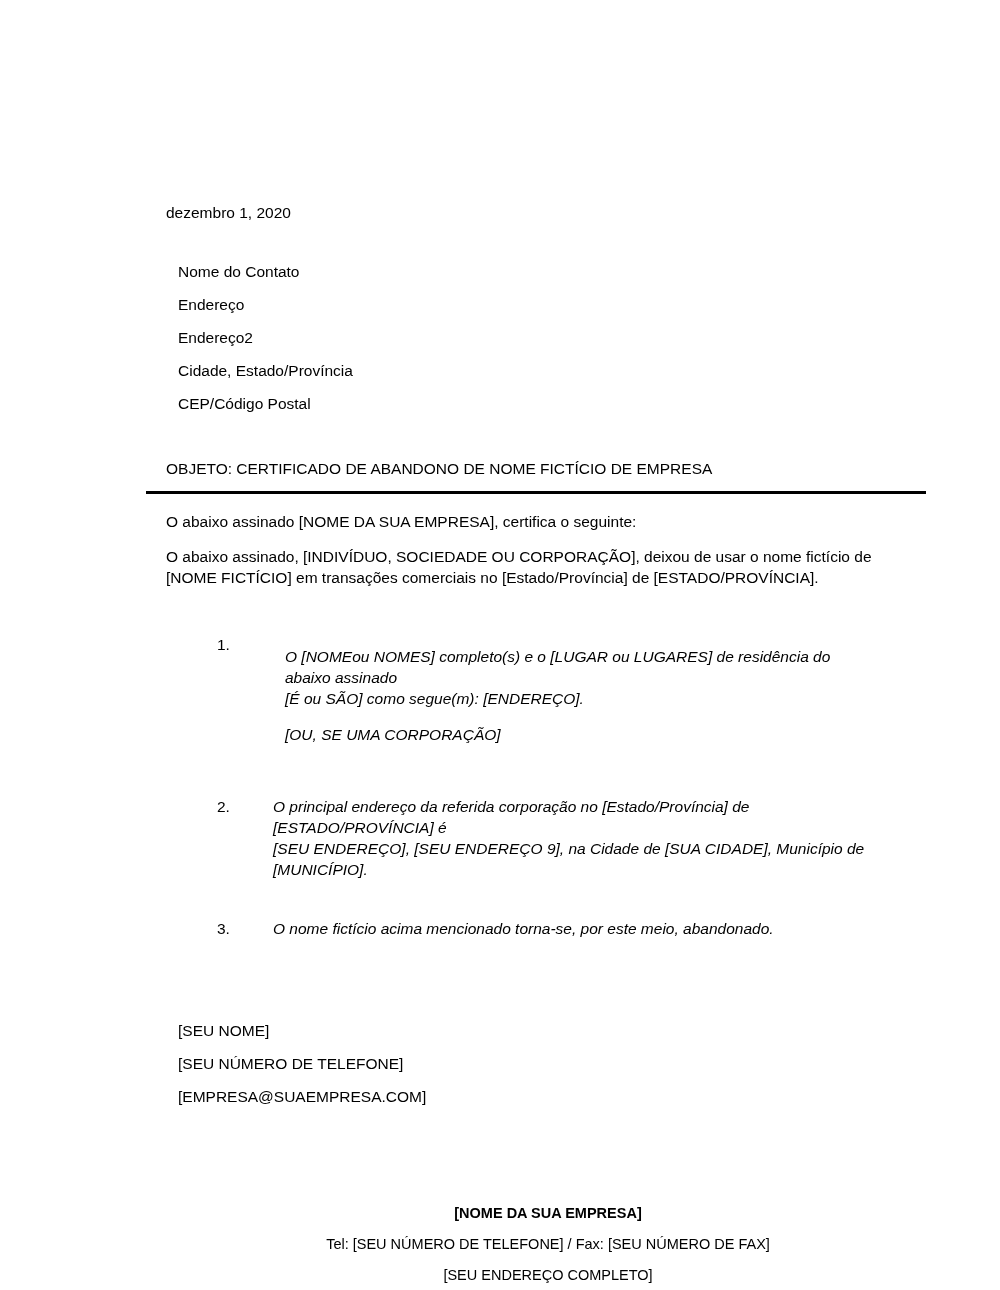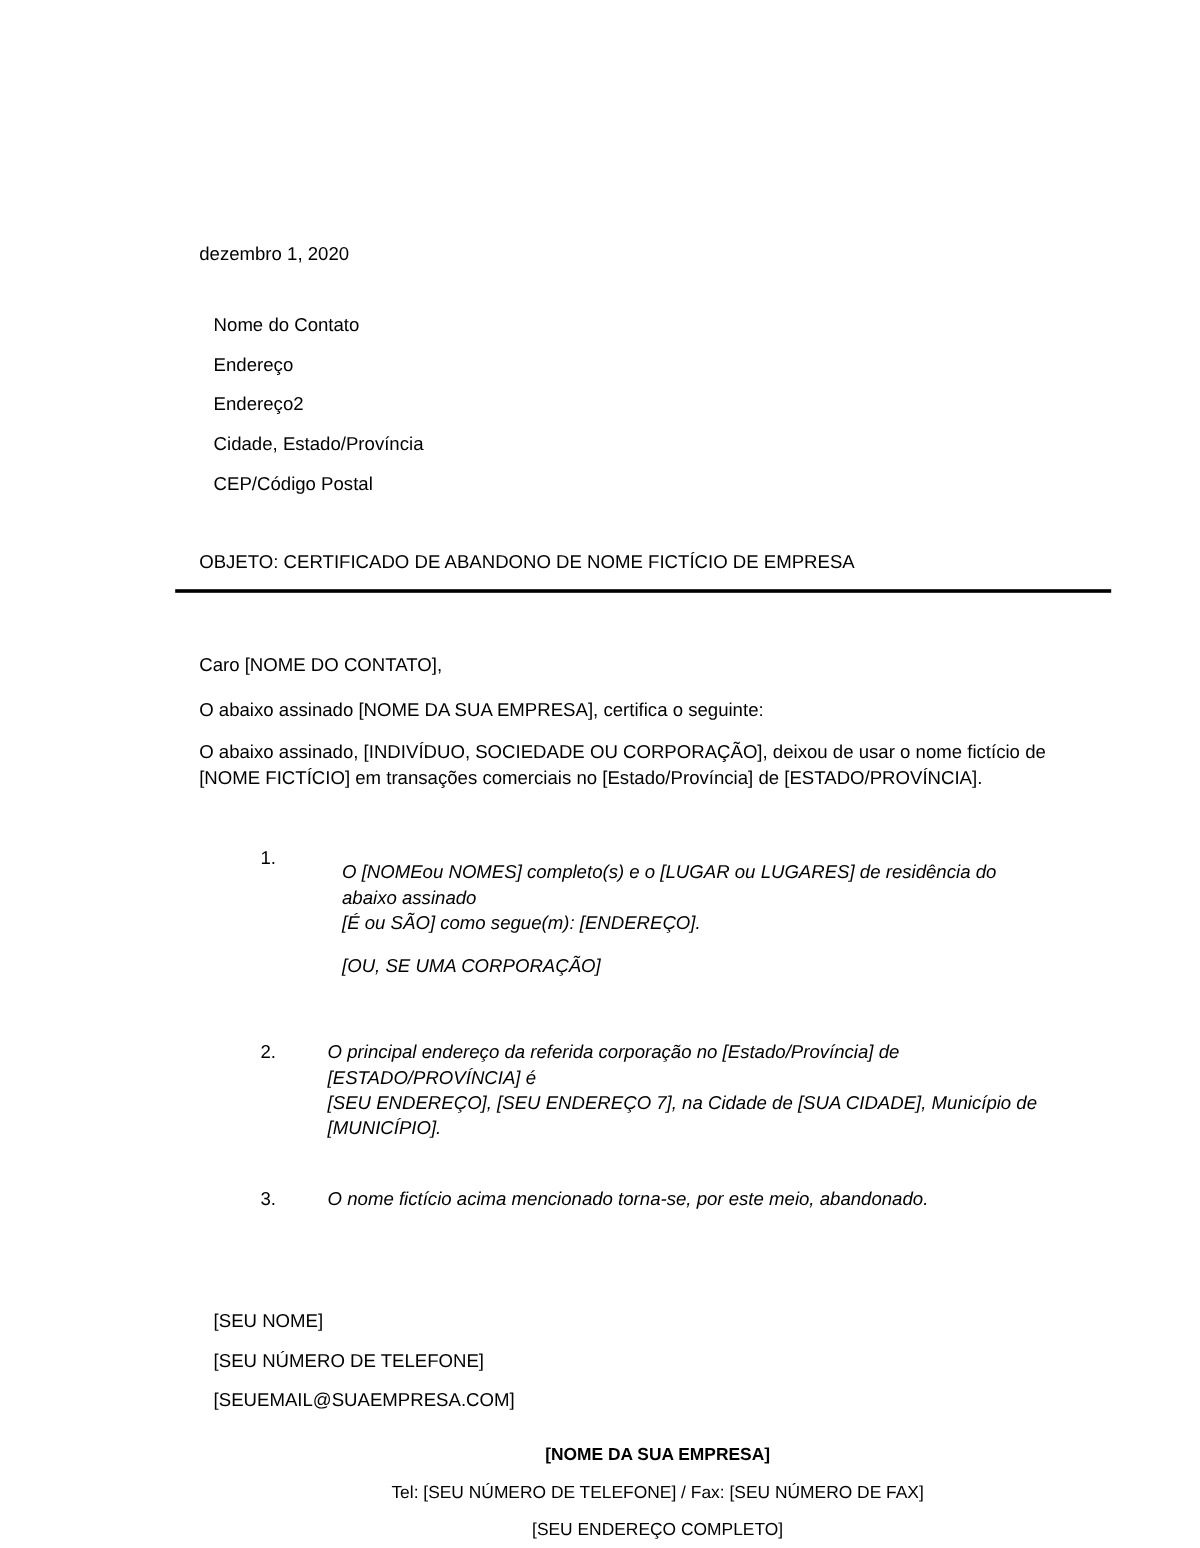--- a/index.html
+++ b/index.html
@@ -50,53 +50,52 @@
     <div>Nome do Contato</div>
     <div>Endereço</div>
     <div>Endereço2</div>
     <div>Cidade, Estado/Província</div>
     <div>CEP/Código Postal</div>
   </div>
 
   <div class="subject">OBJETO: CERTIFICADO DE ABANDONO DE NOME FICTÍCIO DE EMPRESA</div>
   <div class="rule"></div>
 
-  <p class="greeting">Caro [NOME DO CONTATO],</p>
 
   <p class="para-certify">O abaixo assinado [NOME DA SUA EMPRESA], certifica o seguinte:</p>
 
   <p class="para-abandon prewrap">O abaixo assinado, [INDIVÍDUO, SOCIEDADE OU CORPORAÇÃO], deixou de usar o nome fictício de
 [NOME FICTÍCIO] em transações comerciais no [Estado/Província] de [ESTADO/PROVÍNCIA].</p>
 
   <div>
     <div class="list-item li-1">
       <div class="num">1.</div>
       <div class="li-body">
         <div class="prewrap">O [NOMEou NOMES] completo(s) e o [LUGAR ou LUGARES] de residência do abaixo assinado
 [É ou SÃO] como segue(m): [ENDEREÇO].</div>
         <div class="li-note">[OU, SE UMA CORPORAÇÃO]</div>
       </div>
     </div>
     <div class="list-item li-2">
       <div class="num">2.</div>
       <div class="li-body prewrap">O principal endereço da referida corporação no [Estado/Província] de  [ESTADO/PROVÍNCIA] é
-[SEU ENDEREÇO], [SEU ENDEREÇO 7], na Cidade de [SUA CIDADE], Município de
+[SEU ENDEREÇO], [SEU ENDEREÇO 9], na Cidade de [SUA CIDADE], Município de
 [MUNICÍPIO].</div>
     </div>
     <div class="list-item li-3">
       <div class="num">3.</div>
       <div class="li-body prewrap">O nome fictício acima mencionado torna-se, por este meio, abandonado.</div>
     </div>
   </div>
 
 
   <div class="signature">
     <div>[SEU NOME]</div>
     <div>[SEU NÚMERO DE TELEFONE]</div>
-    <div>[SEUEMAIL@SUAEMPRESA.COM]</div>
+    <div>[EMPRESA@SUAEMPRESA.COM]</div>
   </div>
 
   <div class="footer">
     <div class="footer-company">[NOME DA SUA EMPRESA]</div>
     <div>Tel: [SEU NÚMERO DE TELEFONE] / Fax: [SEU NÚMERO DE FAX]</div>
     <div>[SEU ENDEREÇO COMPLETO]</div>
     <a class="footer-link" style="color: #404040;">[ENDEREÇO DO SEU WEBSITE]</a>
   </div>
 
 </div>

